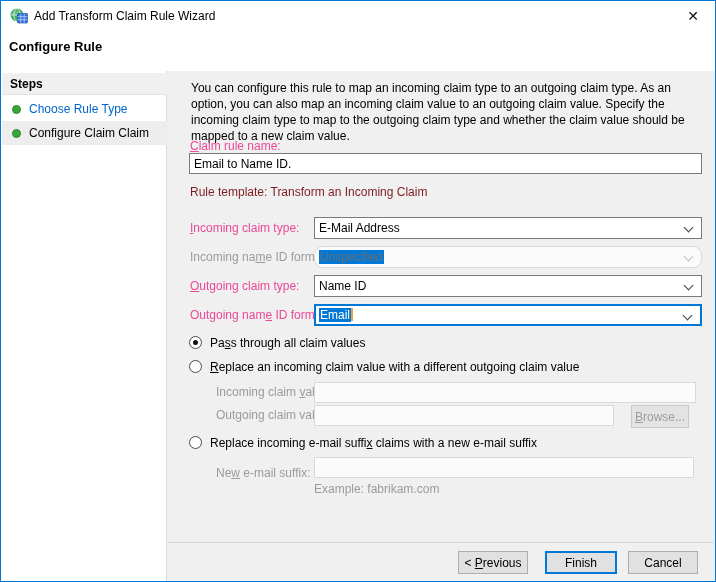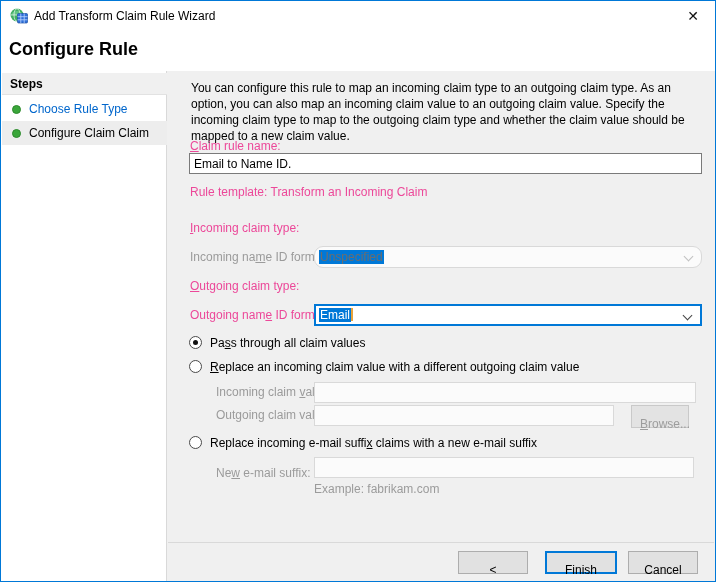--- a/index.html
+++ b/index.html
@@ -9,54 +9,54 @@
   
   .bg-right{position:absolute;left:166px;top:70px;right:0;bottom:0;background:var(--panel,#f0f0f0);}
   .bg-sidebar{position:absolute;left:0;top:70px;width:166px;bottom:0;background:#ffffff;border-right:1px solid #d9d9d9;}
 
   
   .titlebar{position:absolute;left:0;top:0;right:0;height:30px;background:#fff;}
   .app-icon{position:absolute;left:9px;top:7px;width:18px;height:16px;}
   .win-title{position:absolute;left:33px;top:8px;font-size:12px;color:#000;}
   .close-btn{position:absolute;right:10px;top:5px;width:24px;height:20px;text-align:center;line-height:20px;font-size:14px;color:#111;cursor:pointer;}
 
-  .page-title{position:absolute;left:8px;top:38px;font-size:18px;font-weight:bold;color:#000;}
+  .page-title{position:absolute;left:8px;top:38px;font-size:13px;font-weight:bold;color:#000;}
 
   
   .steps-title{position:absolute;left:1px;top:72px;width:165px;height:22px;line-height:22px;background:var(--panel,#f0f0f0);border-bottom:1px solid #e2e2e2;font-weight:bold;padding-left:8px;}
   .step-row{position:absolute;left:1px;width:165px;height:24px;line-height:24px;cursor:pointer;}
   .step-row.current{background:#ededed;}
   .step-dot{position:absolute;left:10px;top:8px;width:9px;height:9px;border-radius:50%;background:var(--dot,#3aa63a);border:1px solid #2c8a2c;}
   .step-label{position:absolute;left:27px;top:0;}
   .step-row.link .step-label{color:var(--link,#0066cc);}
 
   
   .desc{position:absolute;left:190px;top:79px;width:512px;line-height:16px;color:#000;}
   .lbl{position:absolute;color:#ec4899;white-space:nowrap;}
   .lbl.dis{color:var(--distext,#9b9b9b);}
   .tbox{position:absolute;height:21px;background:#fff;border:1px solid #7a7a7a;font-family:"Liberation Sans",sans-serif;font-size:12px;padding:0 4px;color:#000;}
   .tbox.dis{border:1px solid #d9d9d9;background:#fbfbfb;}
-  .static{position:absolute;color:#ec4899;white-space:nowrap;}
+  .static{position:absolute;color:#7f1d1d;white-space:nowrap;}
   .static.dis{color:var(--distext,#9b9b9b);text-align:center;}
 
   .combo{position:absolute;left:313px;width:388px;height:22px;background:#fff;border:1px solid #7a7a7a;line-height:20px;padding-left:4px;cursor:default;}
   .combo .chev{position:absolute;right:9px;top:6px;width:7px;height:7px;border-right:1.4px solid #444;border-bottom:1.4px solid #444;transform:rotate(45deg);}
   .combo.disabled{background:#fbfbfb;border-color:#d9d9d9;}
   .combo.disabled .chev{border-color:#c0c0c0;}
   .combo.focused{border:2px solid var(--accent,#0078d7);line-height:18px;padding-left:3px;}
   .sel-dis{background:var(--accent,#0078d7);color:#6d6d6d;padding:0 1px;}
   .sel-foc{background:var(--accent,#0078d7);color:#ffffff;padding:0 1px;}
   .caret{display:inline-block;width:2px;height:13px;background:var(--caret,#e8a33a);vertical-align:-2px;}
 
   .radio-row{position:absolute;left:188px;height:16px;cursor:pointer;white-space:nowrap;}
   .radio-ind{position:absolute;left:0;top:1px;width:13px;height:13px;border-radius:50%;border:1px solid #4a4a4a;background:#fff;}
   .radio-row.checked .radio-ind::after{content:"";position:absolute;left:3px;top:3px;width:5px;height:5px;border-radius:50%;background:#111;}
   .radio-lab{position:absolute;left:21px;top:1px;}
 
-  .btn{position:absolute;height:23px;background:#e1e1e1;border:1px solid #adadad;font-family:"Liberation Sans",sans-serif;font-size:12px;color:#000;text-align:center;line-height:21px;cursor:pointer;padding:8px;}
+  .btn{position:absolute;height:23px;background:#e1e1e1;border:1px solid #adadad;font-family:"Liberation Sans",sans-serif;font-size:12px;color:#000;text-align:center;line-height:21px;cursor:pointer;padding:1px;}
   .btn.default{border:2px solid var(--accent,#0078d7);line-height:19px;}
   .btn.disabled{background:#e3e3e3;border-color:#c9c9c9;color:#9d9d9d;cursor:default;}
   .footer-sep{position:absolute;left:167px;right:1px;top:541px;height:1px;background:#d9d9d9;}
   u{text-decoration:underline;}
 </style>
 </head>
 <body>
 
 <div class="window">
   <div class="bg-right"></div>
@@ -91,28 +91,36 @@
   </div>
 
   <div class="desc">You can configure this rule to map an incoming claim type to an outgoing claim type. As an option, you can also map an incoming claim value to an outgoing claim value. Specify the incoming claim type to map to the outgoing claim type and whether the claim value should be mapped to a new claim value.</div>
 
   <div class="lbl" style="left:189px;top:138px;"><u>C</u>laim rule name:</div>
   <input class="tbox" style="left: 188px; top: 152px; width: 513px;" value="Email to Name ID.">
 
   <div class="static" style="left:189px;top:184px;">Rule template: Transform an Incoming Claim</div>
 
   <div class="lbl" style="left:189px;top:220px;"><u>I</u>ncoming claim type:</div>
+  <div class="combo" style="top:216px;">
+    <span>E-Mail Address</span>
+    <span class="chev"></span>
+  </div>
 
   <div class="lbl dis" style="left:189px;top:249px;">Incoming na<u>m</u>e ID format:</div>
   <div class="combo disabled" style="top:245px;border-radius:9px;">
     <span class="sel-dis">Unspecified</span>
     <span class="chev"></span>
   </div>
 
   <div class="lbl" style="left:189px;top:278px;"><u>O</u>utgoing claim type:</div>
+  <div class="combo" style="top:274px;">
+    <span>Name ID</span>
+    <span class="chev"></span>
+  </div>
 
   <div class="lbl" style="left:189px;top:307px;">Outgoing nam<u>e</u> ID format:</div>
   <div class="combo focused" style="top:303px;">
     <span class="sel-foc">Email</span><span class="caret"></span>
     <span class="chev"></span>
   </div>
 
   <div class="radio-row checked" style="top:334px;">
     <span class="radio-ind"></span>
     <span class="radio-lab">Pa<u>s</u>s through all claim values</span>

